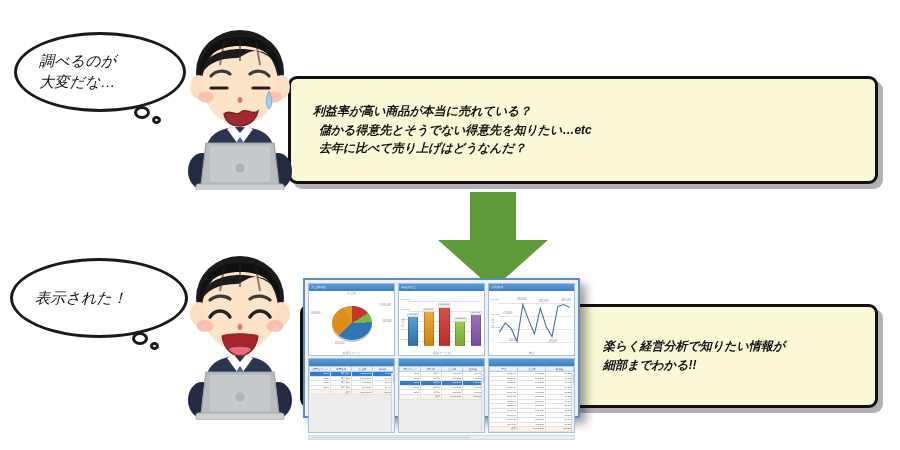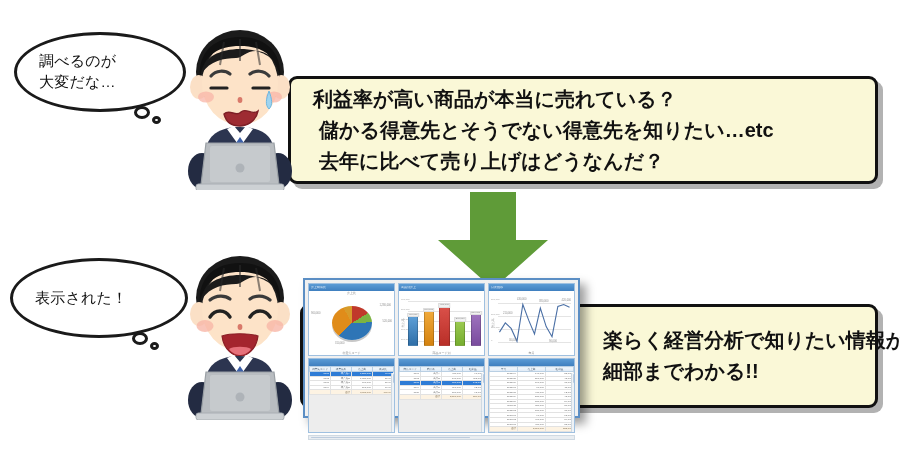--- a/index.html
+++ b/index.html
@@ -2,21 +2,21 @@
 <html><head>
 <meta charset="utf-8">
 <style>
   * { box-sizing: border-box; margin: 0; padding: 0; }
   html, body {
     width: 900px; height: 450px;
     background: #ffffff;
     font-family: "Liberation Sans", "DejaVu Sans", sans-serif;
     overflow: hidden;
   }
-  #stage { position: relative; width: 868px; height: 450px; }
+  #stage { position: relative; width: 868px; height: 450px; font-style: italic; }
 
   
   .bubble {
     position: absolute;
     background: #ffffff;
     border: 3px solid #1a1a1a;
     border-radius: 50%;
     display: flex;
     flex-direction: column;
     align-items: flex-start;
@@ -45,21 +45,21 @@
     background: #faf8d7;
     border: 3px solid #111111;
     border-radius: 9px;
     box-shadow: 5px 5px 0 rgba(0,0,0,.30);
     display: flex;
     flex-direction: column;
     justify-content: center;
     z-index: 2;
   }
   .callout .line {
-    font-size: 20px;
+    font-size: 12px;
     color: #111;
     line-height: 1.55;
     white-space: nowrap;
     font-weight: 600;
   }
 
   
   .person { position: absolute; z-index: 5; }
 
   

